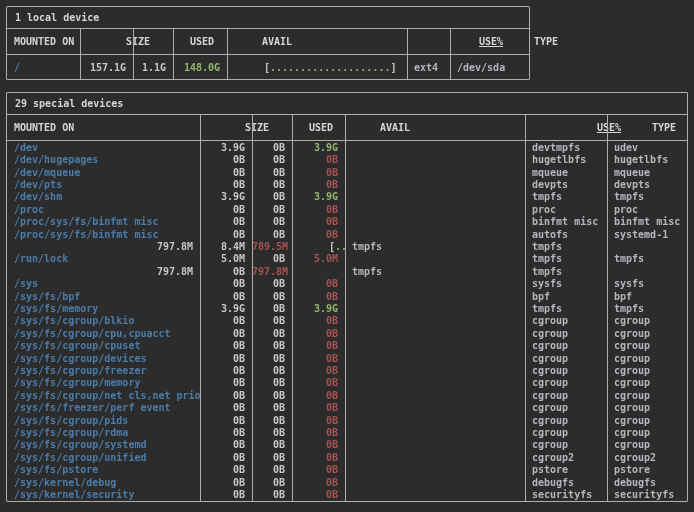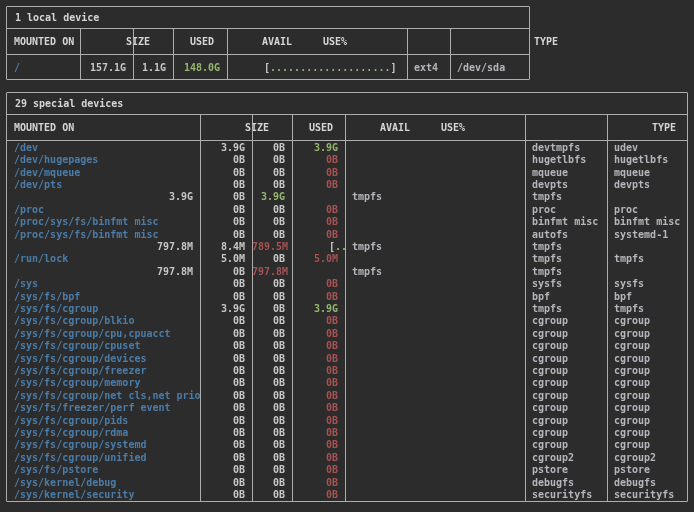--- a/index.html
+++ b/index.html
@@ -45,21 +45,21 @@
   #table-local .header-row, #table-local .row {
     grid-template-columns: 73px 53px 40px 54px 180px 43px 1fr;
   }
   #table-special .header-row, #table-special .row {
     grid-template-columns: 193px 52px 40px 53px 180px 82px 1fr;
   }
 
   .cell { white-space: nowrap; overflow: hidden; }
   .cell.left  { padding-left: 7px; text-align: left; }
   .cell.num   { padding-right: 7px; text-align: right; }
-  .cell.ctr   { text-align: left; }
+  .cell.ctr   { text-align: right; text-decoration: underline; }
   .cell.bar   { padding-left: 6px; text-align: left; white-space: pre; margin-left: 31px; }
 
   .mount    { color: var(--path, #4b7ca8); }
   .typefs   { color: var(--typefs, #b5b5bd); }
   .avail-green, .green { color: var(--green, #94b66d); }
   .avail-red,   .red   { color: var(--red, #a65252); }
   .bracket  { color: var(--bar-bracket, #c7c7c7); }
 
   
   .vline {
@@ -144,20 +144,21 @@
       <div class="row">
         <div class="cell left mount">/dev/pts</div>
         <div class="cell num">0B</div>
         <div class="cell num">0B</div>
         <div class="cell num avail-red">0B</div>
         <div class="cell bar"></div>
         <div class="cell left typefs">devpts</div>
         <div class="cell left typefs">devpts</div>
       </div>
       <div class="row">
+        <div class="cell left mount">/dev/shm</div>
         <div class="cell num">3.9G</div>
         <div class="cell num">0B</div>
         <div class="cell num avail-green">3.9G</div>
         <div class="cell bar"></div>
         <div class="cell left typefs">tmpfs</div>
         <div class="cell left typefs">tmpfs</div>
       </div>
       <div class="row">
         <div class="cell left mount">/proc</div>
         <div class="cell num">0B</div>
@@ -222,21 +223,21 @@
       <div class="row">
         <div class="cell left mount">/sys/fs/bpf</div>
         <div class="cell num">0B</div>
         <div class="cell num">0B</div>
         <div class="cell num avail-red">0B</div>
         <div class="cell bar"></div>
         <div class="cell left typefs">bpf</div>
         <div class="cell left typefs">bpf</div>
       </div>
       <div class="row">
-        <div class="cell left mount">/sys/fs/cgroup</div>
+        <div class="cell left mount">/sys/fs/memory</div>
         <div class="cell num">3.9G</div>
         <div class="cell num">0B</div>
         <div class="cell num avail-green">3.9G</div>
         <div class="cell bar"></div>
         <div class="cell left typefs">tmpfs</div>
         <div class="cell left typefs">tmpfs</div>
       </div>
       <div class="row">
         <div class="cell left mount">/sys/fs/cgroup/blkio</div>
         <div class="cell num">0B</div>

